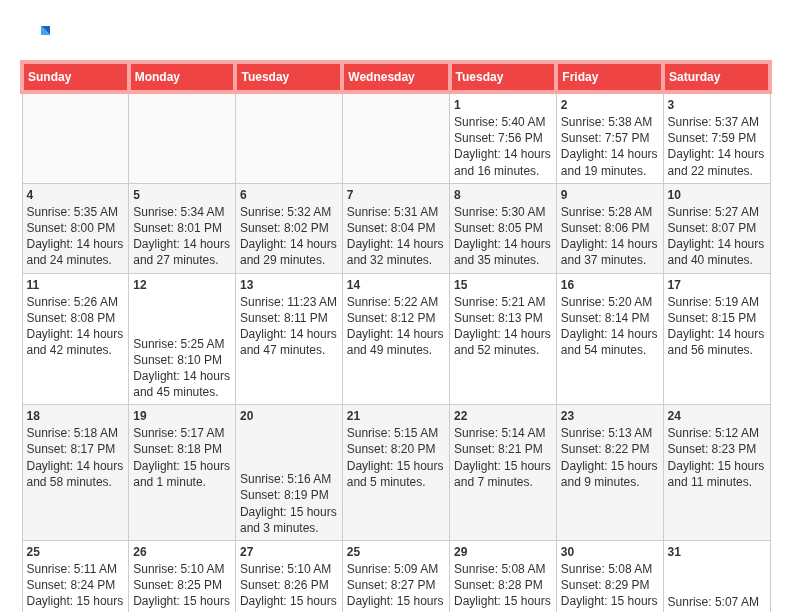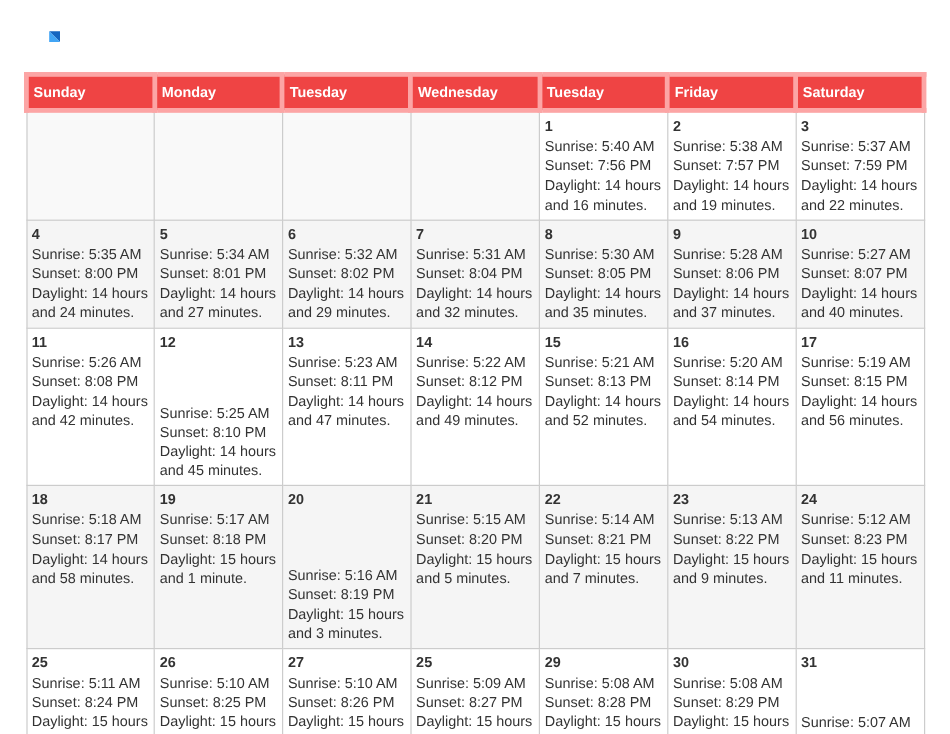--- a/index.html
+++ b/index.html
@@ -212,21 +212,21 @@
         </td>
         <td>
           <span class="day-num">12</span>
           <div class="day-info" style="white-space: pre-line; margin-top: 44px;">Sunrise: 5:25 AM
 Sunset: 8:10 PM
 Daylight: 14 hours
 and 45 minutes.</div>
         </td>
         <td>
           <span class="day-num">13</span>
-          <div class="day-info" style="white-space: pre-line;">Sunrise: 5:23 AM
+          <div class="day-info" style="white-space: pre-line;">Sunrise: 11:23 AM
 Sunset: 8:11 PM
 Daylight: 14 hours
 and 47 minutes.</div>
         </td>
         <td>
           <span class="day-num">14</span>
           <div class="day-info" style="white-space: pre-line;">Sunrise: 5:22 AM
 Sunset: 8:12 PM
 Daylight: 14 hours
 and 49 minutes.</div>

